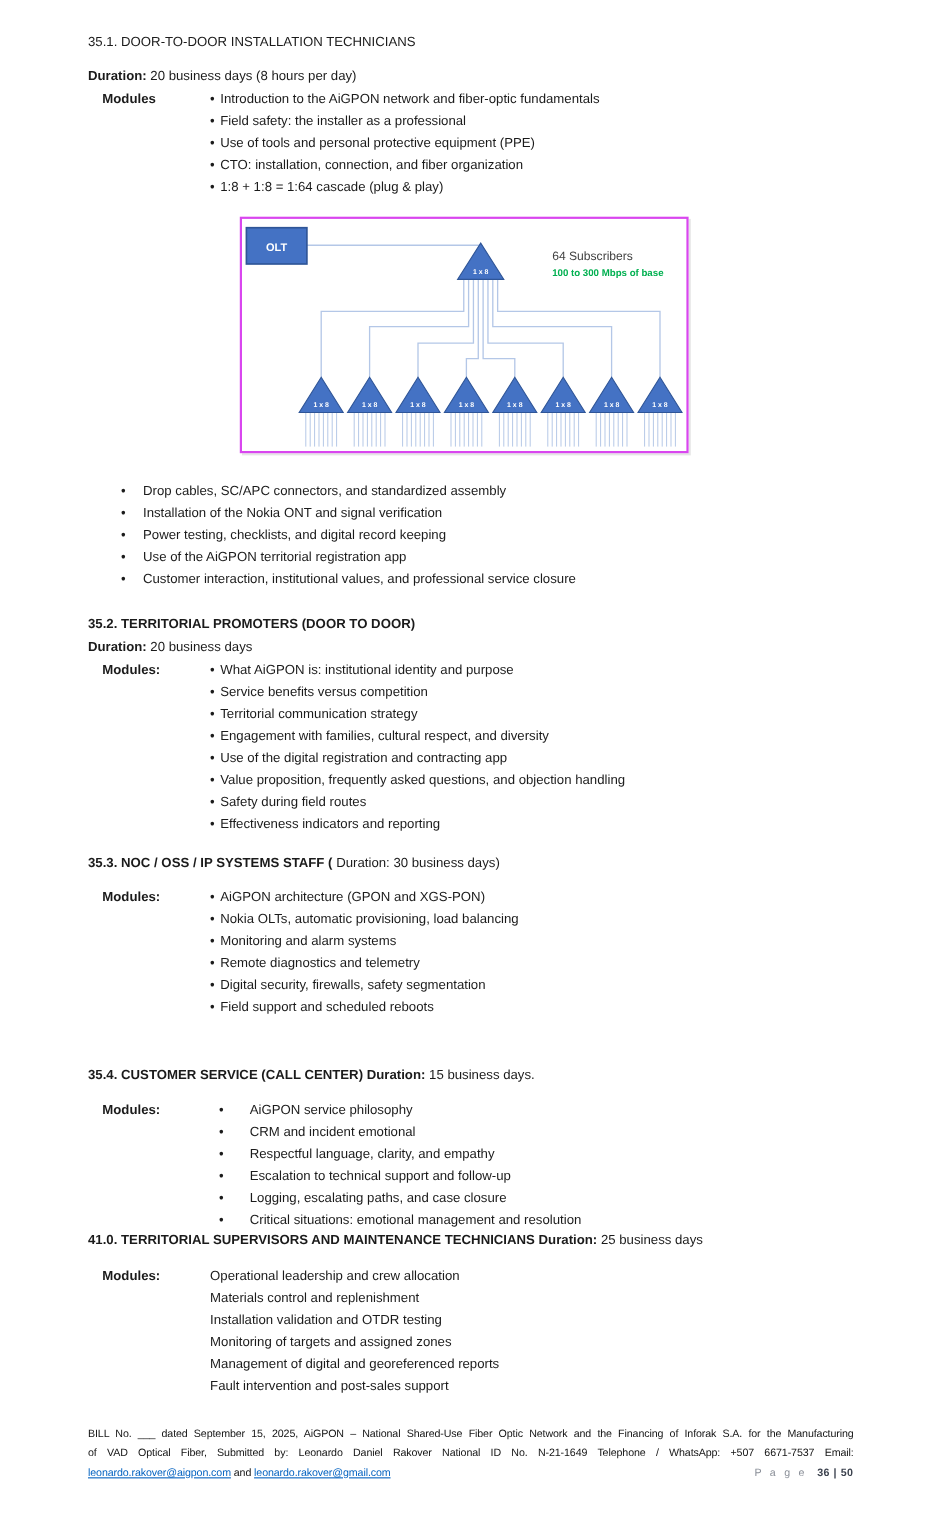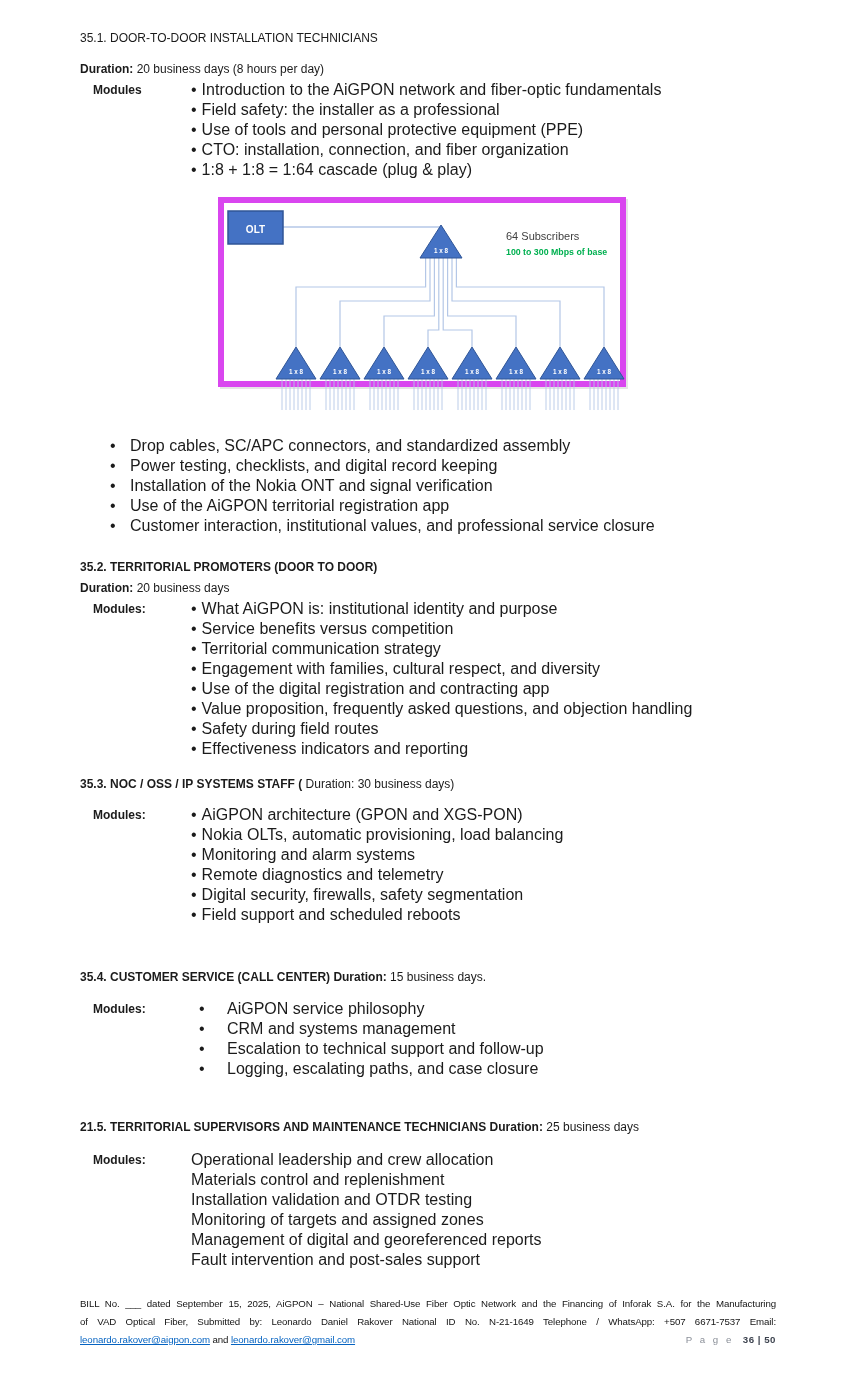--- a/index.html
+++ b/index.html
@@ -5,36 +5,36 @@
   html,body{margin:0;padding:0;}
   body{
     width:850px;height:1400px;background:#ffffff;position:relative;
     font-family:"Liberation Sans",sans-serif;color:#1b1b1b;
     font-size:12px;line-height:20px;
   }
   .abs{position:absolute;left:80px;width:696px;}
   .b{font-weight:bold;}
   .h-reg{font-weight:normal;}
   ul{margin:0;padding:0;list-style:none;}
-  li{font-size:16px;line-height:20px;}
+  li{font-size:12px;line-height:20px;}
   
   .tight li::before{content:"\2022";margin-right:5px;}
   
   .modrow{display:flex;align-items:flex-start;margin-left:13px;}
   .modlabel{flex:0 0 98px;font-weight:bold;}
   
   .wide li{display:flex;}
   .wide li::before{content:"\2022";flex:0 0 20px;}
   .wide-indent{padding-left:30px;width:666px;}
   .wide2 li{display:flex;}
   .wide2 li::before{content:"\2022";flex:0 0 28px;margin-left:8px;}
   
   .diagram{
-    position:absolute;left:218px;top:197px;width:408px;height:190px;
-    border:6px solid #d946ef;box-sizing:border-box;background:#fff;
+    position:absolute;left:218px;top:197px;width:408px;height:215px;
+    border:2px solid #d946ef;box-sizing:border-box;background:#fff;
     box-shadow:2px 2px 0 rgba(0,0,0,0.10);
   }
   
   .footer{position:absolute;left:80px;top:1295px;width:696px;font-size:9.7px;line-height:18px;letter-spacing:-0.1px;color:#141414;}
   .footer .just{text-align:justify;text-align-last:justify;}
   .footer .last{display:flex;justify-content:space-between;align-items:baseline;text-align:right;}
   .footer a{color:#0563C1;text-decoration:underline;}
   .page-label{color:#8a8f98;letter-spacing:2.5px;font-size:9.7px;}
   .page-num{color:#3d434f;font-weight:bold;letter-spacing:0.5px;margin-left:9px;}
 </style>
@@ -153,22 +153,22 @@
       <line x1="386" y1="176" x2="386" y2="207" stroke="#B4C7E7" stroke-width="0.9"></line>
       <line x1="390" y1="176" x2="390" y2="207" stroke="#B4C7E7" stroke-width="0.9"></line>
       <line x1="394" y1="176" x2="394" y2="207" stroke="#B4C7E7" stroke-width="0.9"></line>
       <polygon points="380,144 360,176 400,176" fill="#4472C4" stroke="#2F5597" stroke-width="1"></polygon>
       <text x="380" y="171" font-size="6.3" fill="#ffffff" font-weight="bold" text-anchor="middle" font-family="&quot;Liberation Sans&quot;,sans-serif">1 x 8</text>
     </svg>
 </div>
 
 <ul class="abs wide wide-indent" style="top:436px">
     <li>Drop cables, SC/APC connectors, and standardized assembly</li>
+    <li>Installation of the Nokia ONT and signal verification</li>
     <li>Power testing, checklists, and digital record keeping</li>
-    <li>Installation of the Nokia ONT and signal verification</li>
     <li>Use of the AiGPON territorial registration app</li>
     <li>Customer interaction, institutional values, and professional service closure</li>
   </ul>
 
 <div class="abs b" style="top:557px">35.2. TERRITORIAL PROMOTERS (DOOR TO DOOR)</div>
 <div class="abs" style="top:578px">
   <span class="b">Duration:</span><span> 20 business days</span>
 </div>
 <div class="abs modrow" style="top:599px">
   <div class="modlabel">Modules:</div>
@@ -199,28 +199,30 @@
     </ul>
 </div>
 
 <div class="abs" style="top:967px">
   <span class="b">35.4. CUSTOMER SERVICE (CALL CENTER) Duration:</span><span> 15 business days.</span>
 </div>
 <div class="abs modrow" style="top:999px">
   <div class="modlabel">Modules:</div>
   <ul class="wide2" style="flex:1">
       <li>AiGPON service philosophy</li>
-      <li>CRM and systems management</li>
+      <li>CRM and incident emotional</li>
+      <li>Respectful language, clarity, and empathy</li>
       <li>Escalation to technical support and follow-up</li>
       <li>Logging, escalating paths, and case closure</li>
+      <li>Critical situations: emotional management and resolution</li>
     </ul>
 </div>
 
 <div class="abs" style="top:1117px">
-  <span class="b">21.5. TERRITORIAL SUPERVISORS AND MAINTENANCE TECHNICIANS Duration:</span><span> 25 business days</span>
+  <span class="b">41.0. TERRITORIAL SUPERVISORS AND MAINTENANCE TECHNICIANS Duration:</span><span> 25 business days</span>
 </div>
 <div class="abs modrow" style="top:1150px">
   <div class="modlabel">Modules:</div>
   <ul>
       <li>Operational leadership and crew allocation</li>
       <li>Materials control and replenishment</li>
       <li>Installation validation and OTDR testing</li>
       <li>Monitoring of targets and assigned zones</li>
       <li>Management of digital and georeferenced reports</li>
       <li>Fault intervention and post-sales support</li>

